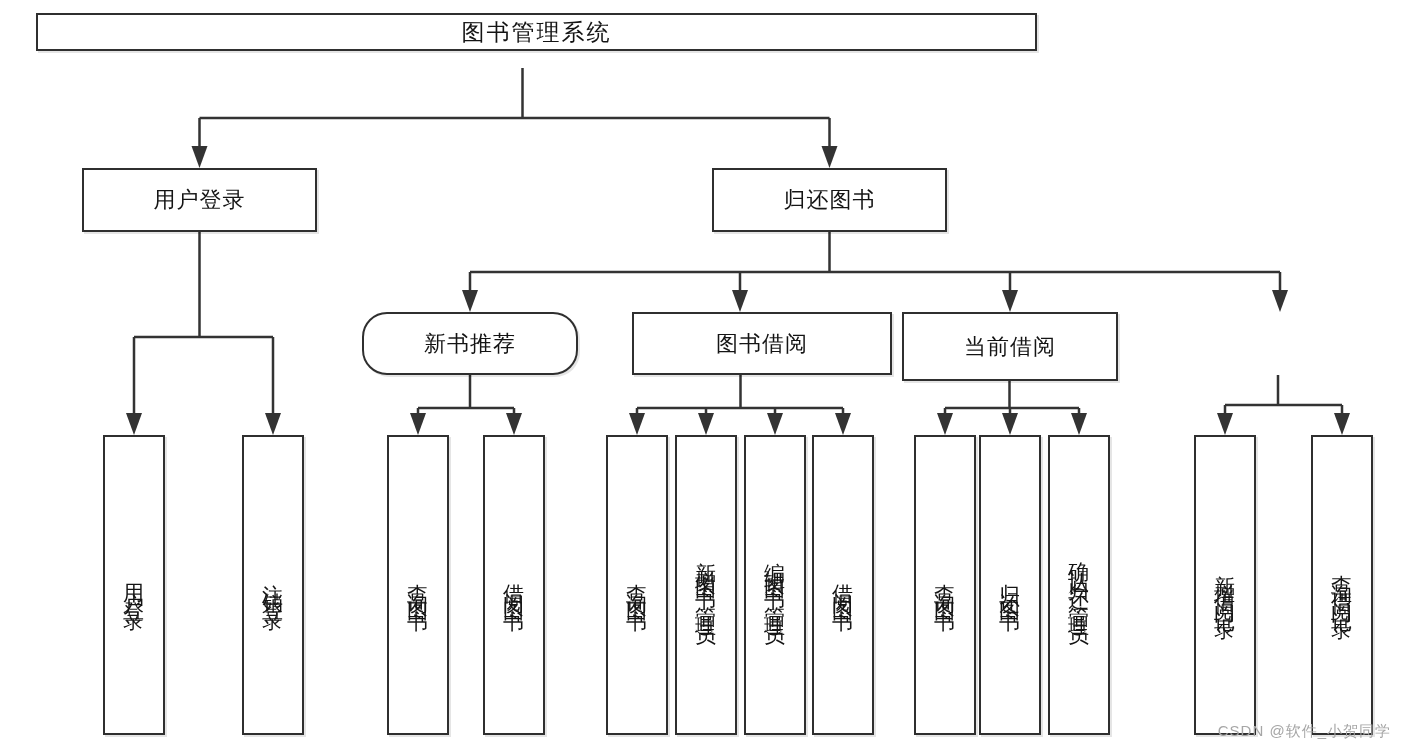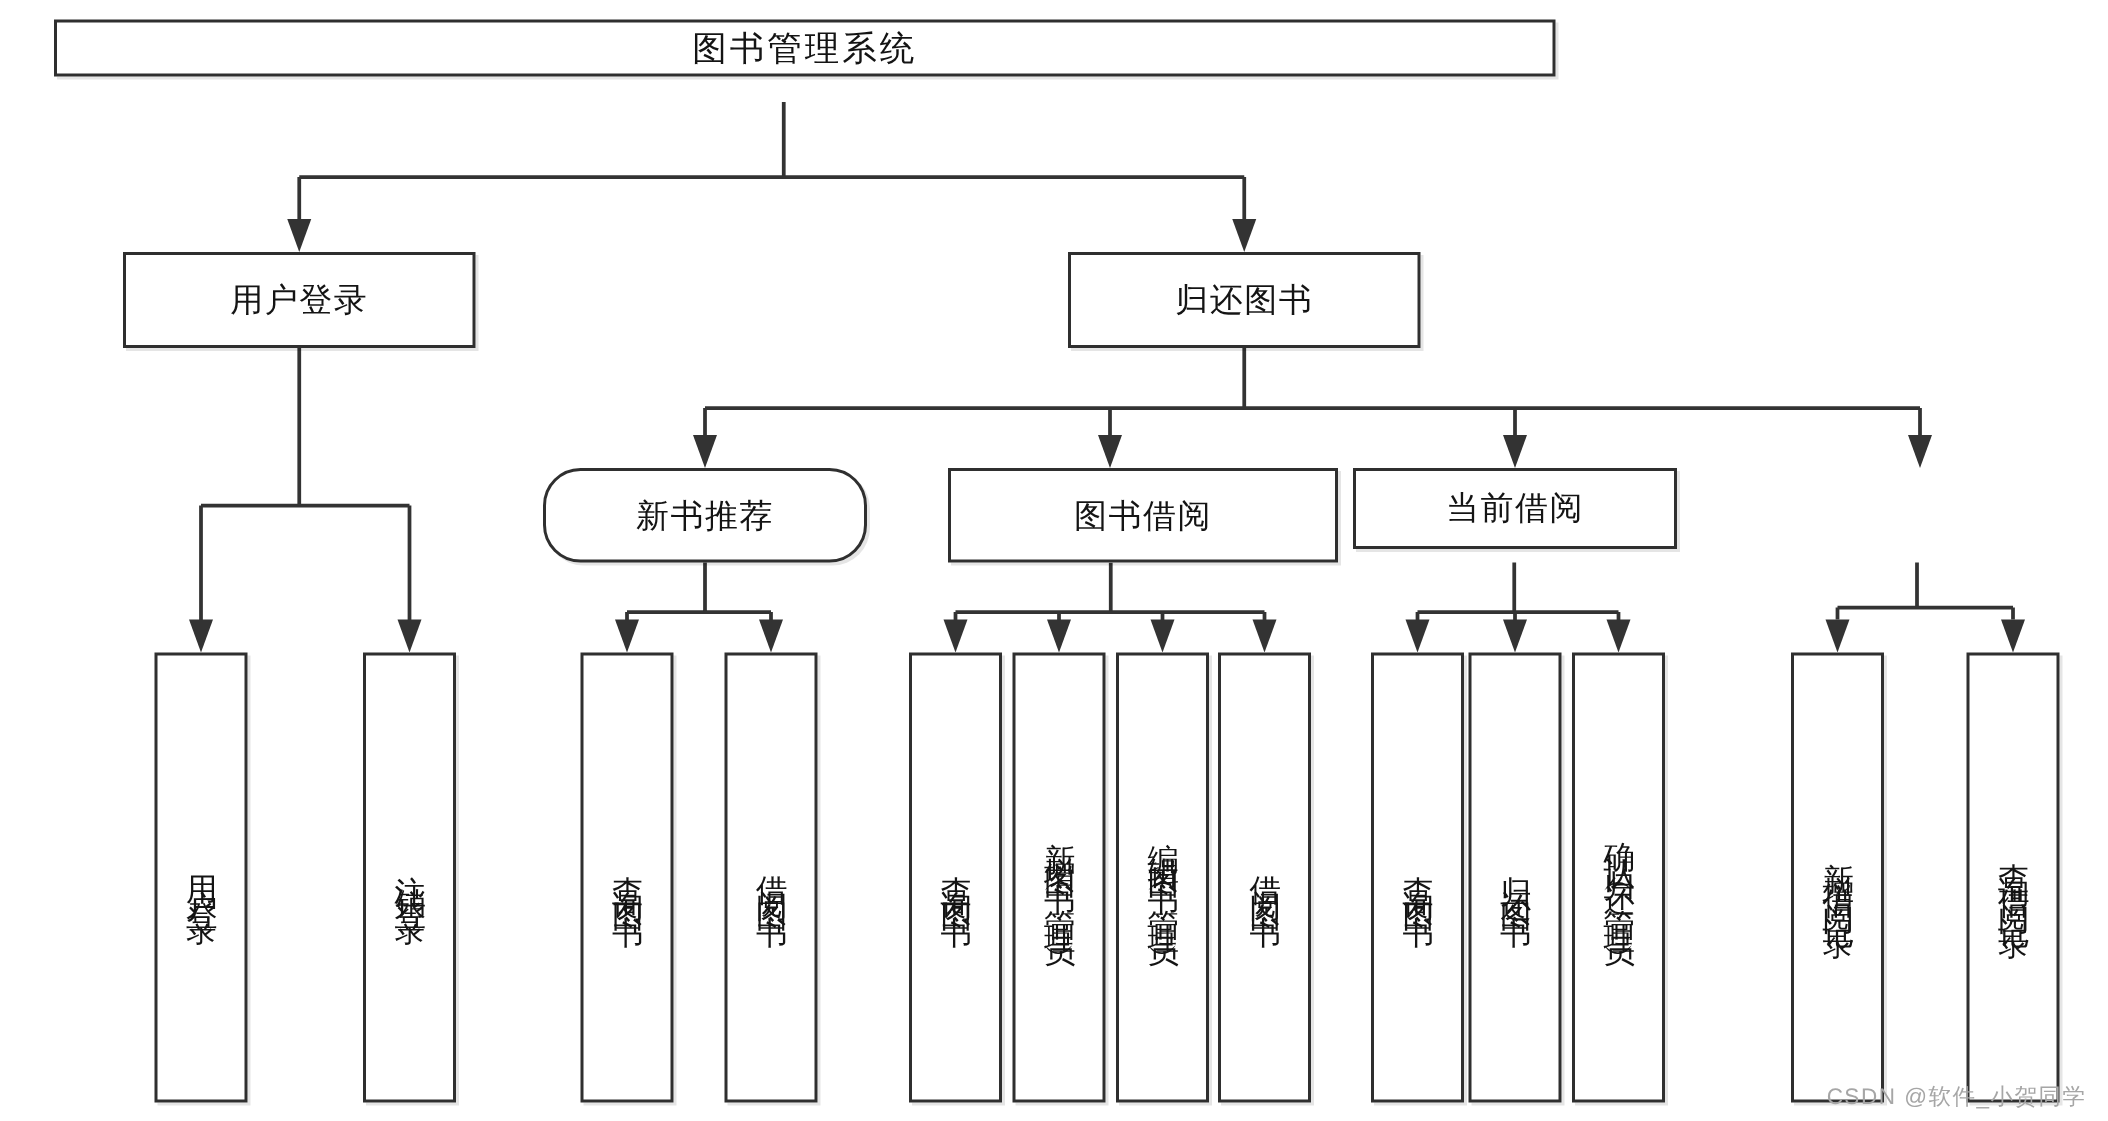--- a/index.html
+++ b/index.html
@@ -86,21 +86,21 @@
   <div class="node" style="left:712px;top:168px;width:235px;height:64px;">
     <span class="h-label">归还图书</span>
   </div>
 
   <div class="node" style="left:362px;top:312px;width:216px;height:63px;border-radius:25px;">
     <span class="h-label">新书推荐</span>
   </div>
   <div class="node" style="left:632px;top:312px;width:260px;height:63px;">
     <span class="h-label">图书借阅</span>
   </div>
-  <div class="node" style="left:902px;top:312px;width:216px;height:54px;">
+  <div class="node" style="left:902px;top:312px;width:216px;height:69px;">
     <span class="h-label">当前借阅</span>
   </div>
 
   <div class="node" style="left:103px;top:435px;width:62px;height:300px;">
     <span class="v-label">用户登录</span>
   </div>
   <div class="node" style="left:242px;top:435px;width:62px;height:300px;">
     <span class="v-label">注销登录</span>
   </div>
 

